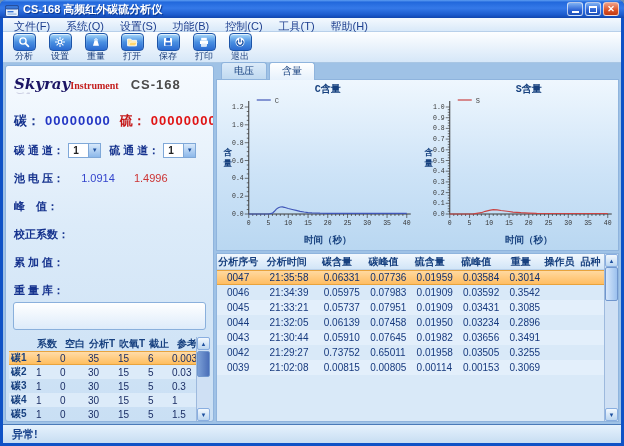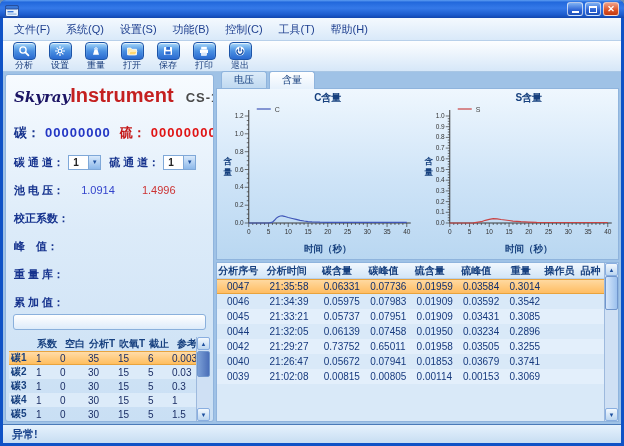--- a/index.html
+++ b/index.html
@@ -10,66 +10,66 @@
     background:linear-gradient(180deg,#5e9ef2 0%,#2268dc 12%,#3579e8 45%,#1c5bcd 82%,#1146ad 100%);}
   .app-icon{width:14px;height:12px;flex:none;}
   .title-text{color:#fff;font-size:11px;font-weight:bold;text-shadow:1px 1px 1px #06328c;white-space:nowrap;}
   .win-btns{margin-left:auto;display:flex;gap:2px;}
   .winbtn{width:16px;height:14px;border-radius:3px;border:1px solid #ffffffaa;display:flex;align-items:flex-end;justify-content:center;
     font-size:9px;line-height:12px;color:#fff;background:linear-gradient(180deg,#7fb2f4,#2c63d4 60%,#1c4fb8);}
   .winbtn.close{background:linear-gradient(180deg,#f0a088,#dd5226 60%,#c03a12);align-items:center;font-weight:bold;}
   .winbtn .minbar{width:7px;height:2px;background:#fff;margin-bottom:2px;}
   .winbtn .maxbox{width:8px;height:7px;border:1px solid #fff;border-top:2px solid #fff;margin-bottom:2px;}
   .body{flex:1;margin:0 3px 3px;display:flex;flex-direction:column;min-height:0;background:#9fc2e6;}
-  .menubar{flex:none;height:14px;background:linear-gradient(#f4f9fe,#d9e9f9);display:flex;align-items:center;padding:11px 3px;border-bottom:1px solid #b8d0ea;}
+  .menubar{flex:none;height:14px;background:linear-gradient(#f4f9fe,#d9e9f9);display:flex;align-items:flex-start;padding:2px 3px;border-bottom:1px solid #b8d0ea;}
   .menu-item{font-size:11px;line-height:13px;color:#1e3f8f;padding:0 8px;white-space:nowrap;}
   .toolbar{flex:none;height:31px;background:linear-gradient(#fdfeff,#d6e7f8);display:flex;align-items:flex-start;padding:1px 3px;border-bottom:1px solid #a8c6e4;}
   .tool-btn{width:36px;display:flex;flex-direction:column;align-items:center;}
   .tool-icon{width:23px;height:18px;border-radius:4px;border:1px solid #1d55a8;
     background:linear-gradient(180deg,#a6d8fa 0%,#4a90e2 50%,#2a6ad0 100%);
     box-shadow:inset 0 1px 1px #ffffffbb;display:flex;align-items:center;justify-content:center;}
   .tool-label{font-size:9px;line-height:10px;color:#173b7a;white-space:nowrap;}
   .content{flex:1;display:flex;gap:2px;padding:2px;min-height:0;}
   
   .left-panel{flex:none;width:209px;border:1px solid #8fb4dd;border-radius:3px;
     background:linear-gradient(180deg,#f7fbff 0%,#dcebf9 45%,#c9dff4 100%);display:flex;flex-direction:column;overflow:hidden;}
   .brand-row{margin:9px 8px 0;white-space:nowrap;}
   .brand-skyray{font-family:"DejaVu Serif",serif;font-style:italic;font-weight:bold;font-size:15px;color:#1b1464;}
-  .brand-instrument{font-family:Liberation Sans, sans-serif;font-weight:bold;font-size:20px;color:#c42020;}
+  .brand-instrument{font-family:Liberation Serif, serif;font-weight:bold;font-size:10px;color:#c42020;}
   .brand-model{font-weight:bold;font-size:13px;color:#4a4a4a;margin-left:12px;letter-spacing:1px;}
   .brand-reflection{margin:0 8px;height:9px;overflow:hidden;transform:scaleY(-1);opacity:.17;white-space:nowrap;}
   .values-row{margin:15px 8px 0;display:flex;align-items:baseline;white-space:nowrap;}
   .val-label-c{color:#16338e;font-weight:bold;font-size:13px;}
   .val-c{color:#2336c4;font-weight:bold;font-size:13px;letter-spacing:1px;margin-left:5px;}
   .val-label-s{color:#c41616;font-weight:bold;font-size:13px;margin-left:9px;}
   .val-s{color:#e01414;font-weight:bold;font-size:13px;letter-spacing:1px;margin-left:5px;}
   .channel-row{margin:13px 8px 0;display:flex;align-items:center;font-size:11px;color:#16338e;font-weight:bold;white-space:nowrap;}
   .combo{width:33px;height:15px;background:#fff;border:1px solid #7fa8d8;display:flex;margin:0 8px 0 4px;}
   .combo-value{flex:1;font-size:10px;color:#222;padding-left:4px;line-height:13px;}
   .combo-btn{width:12px;background:linear-gradient(#d8e9fb,#8cb8ea);border-left:1px solid #7fa8d8;display:flex;align-items:center;justify-content:center;font-size:6px;color:#1d4f9e;}
   .voltage-row{margin:13px 8px 0;font-size:11px;color:#16338e;font-weight:bold;white-space:nowrap;}
   .volt-c{color:#3344cc;font-weight:normal;margin-left:14px;}
-  .volt-s{color:#cc3333;font-weight:normal;margin-left:24px;}
+  .volt-s{color:#cc3333;font-weight:normal;margin-left:16px;}
   .plain-row{margin:13px 8px 0;font-size:11px;color:#16338e;font-weight:bold;}
   .weight-box{margin:4px 7px 0;height:68px;border:1px solid #8ab0dc;border-radius:3px;background:linear-gradient(#ffffff,#ddebfa);}
   .params{position:relative;margin:7px 3px 0;font-size:10px;}
   .params .ph{display:flex;height:14px;color:#17407f;font-weight:bold;}
   .params .ph div{text-align:right;}
   .params .pr{display:flex;height:14px;align-items:center;color:#1c2f66;}
   .params .pr:nth-child(odd){background:#dcebf9;}
   .params .pr.sel{background:linear-gradient(#ffdCA8,#ffbE5e);border-top:1px solid #e8a33d;border-bottom:1px solid #e8a33d;}
   .params .pname{color:#17407f;font-weight:bold;padding-left:2px;}
   
   .right-panel{flex:1;display:flex;flex-direction:column;min-width:0;}
   .tabstrip{flex:none;height:15px;display:flex;gap:2px;align-items:flex-end;padding:0 0 0 5px;}
   .tab{font-size:10px;font-weight:normal;color:#17407f;padding:1px 12px 16px;height:14px;border:1px solid #8fb4dd;border-bottom:none;
     border-radius:3px 3px 0 0;background:linear-gradient(#dcebf9,#bed8f0);}
   .tab.active{background:linear-gradient(#ffffff,#e6f1fc);height:15px;position:relative;z-index:2;}
   .chart-panel{flex:none;height:172px;border:1px solid #8fb4dd;background:linear-gradient(180deg,#eff7fe 0%,#cde3f7 55%,#b9d7f1 100%);
-    display:flex;margin-top:-1px;}
+    display:flex;margin-top:-1px;font-family:Liberation Mono, monospace;}
   .chart{width:50%;height:100%;}
   .results{flex:1;margin-top:2px;position:relative;border:1px solid #8fb4dd;background:#d9e9f8;overflow:hidden;font-size:10px;}
   .results-inner{position:absolute;left:0;top:0;right:14px;bottom:0;}
   .results .th-row{display:flex;height:16px;background:linear-gradient(#f2f8fe,#d2e5f7);border-bottom:1px solid #b8d0ea;
     color:#17407f;font-weight:bold;align-items:center;}
   .results .th{text-align:center;}
   .results .tr{display:flex;height:15px;align-items:center;color:#173a7e;}
   .results .tr:nth-child(even){background:#e3effb;}
   .results .tr.sel{background:linear-gradient(#ffd9a0,#ffbd62);border-top:1px solid #e8a33d;border-bottom:1px solid #e8a33d;color:#12306e;}
   .results .td{padding-left:10px;overflow:hidden;white-space:nowrap;}
@@ -89,20 +89,21 @@
 <div class="window">
   <div class="titlebar">
     <span class="app-icon">
       <svg width="14" height="12" viewBox="0 0 14 12">
           <rect x="0.5" y="0.5" width="13" height="11" rx="1.5" fill="#e8f2fc" stroke="#274f9c"></rect>
           <rect x="0.5" y="0.5" width="13" height="3.5" rx="1.5" fill="#3a78d8" stroke="#274f9c"></rect>
           <rect x="2.5" y="6" width="6" height="1.4" fill="#3a78d8"></rect>
           <rect x="2.5" y="8.4" width="9" height="1.4" fill="#9cbce4"></rect>
         </svg>
     </span>
+    <span class="title-text">CS-168  高频红外碳硫分析仪</span>
     <span class="win-btns">
       <span class="winbtn">
           <span class="minbar"></span>
         </span>
       <span class="winbtn">
           <span class="maxbox"></span>
         </span>
       <span class="winbtn close">
           <span>✕</span>
         </span>
@@ -211,24 +212,24 @@
           <span class="combo">
             <span class="combo-value">1</span>
             <span class="combo-btn">▼</span>
           </span>
         </div>
         <div class="voltage-row">
           <span>池 电 压：</span>
           <span class="volt-c">1.0914</span>
           <span class="volt-s">1.4996</span>
         </div>
+        <div class="plain-row">峰　值：</div>
         <div class="plain-row">校正系数：</div>
-        <div class="plain-row">峰　值：</div>
+        <div class="plain-row">累 加 值：</div>
         <div class="plain-row">重 量 库：</div>
-        <div class="plain-row">累 加 值：</div>
         <div class="weight-box"></div>
         <div class="params" id="params">
             <div class="ph">
               <div style="width:24px"></div>
               <div style="width:24px">系数</div>
               <div style="width:28px">空白</div>
               <div style="width:30px">分析T</div>
               <div style="width:30px">吹氧T</div>
               <div style="width:24px">截止</div>
               <div style="width:28px">参考</div>
@@ -552,38 +553,38 @@
                 <div class="td" style="width:14%">21:32:05</div>
                 <div class="td" style="width:12%">0.06139</div>
                 <div class="td" style="width:12%">0.07458</div>
                 <div class="td" style="width:12%">0.01950</div>
                 <div class="td" style="width:12%">0.03234</div>
                 <div class="td" style="width:11%">0.2896</div>
                 <div class="td" style="width:9%"></div>
                 <div class="td" style="width:7%"></div>
               </div>
               <div class="tr">
+                <div class="td" style="width:11%">0043</div>
+                <div class="td" style="width:14%">21:30:44</div>
+                <div class="td" style="width:12%">0.05910</div>
+                <div class="td" style="width:12%">0.07645</div>
+                <div class="td" style="width:12%">0.01982</div>
+                <div class="td" style="width:12%">0.03656</div>
+                <div class="td" style="width:11%">0.3491</div>
+                <div class="td" style="width:9%"></div>
+                <div class="td" style="width:7%"></div>
+              </div>
+              <div class="tr">
                 <div class="td" style="width:11%">0042</div>
                 <div class="td" style="width:14%">21:29:27</div>
                 <div class="td" style="width:12%">0.73752</div>
                 <div class="td" style="width:12%">0.65011</div>
                 <div class="td" style="width:12%">0.01958</div>
                 <div class="td" style="width:12%">0.03505</div>
                 <div class="td" style="width:11%">0.3255</div>
-                <div class="td" style="width:9%"></div>
-                <div class="td" style="width:7%"></div>
-              </div>
-              <div class="tr">
-                <div class="td" style="width:11%">0040</div>
-                <div class="td" style="width:14%">21:26:47</div>
-                <div class="td" style="width:12%">0.05672</div>
-                <div class="td" style="width:12%">0.07941</div>
-                <div class="td" style="width:12%">0.01853</div>
-                <div class="td" style="width:12%">0.03679</div>
-                <div class="td" style="width:11%">0.3741</div>
                 <div class="td" style="width:9%"></div>
                 <div class="td" style="width:7%"></div>
               </div>
               <div class="tr">
                 <div class="td" style="width:11%">0039</div>
                 <div class="td" style="width:14%">21:02:08</div>
                 <div class="td" style="width:12%">0.00815</div>
                 <div class="td" style="width:12%">0.00805</div>
                 <div class="td" style="width:12%">0.00114</div>
                 <div class="td" style="width:12%">0.00153</div>

